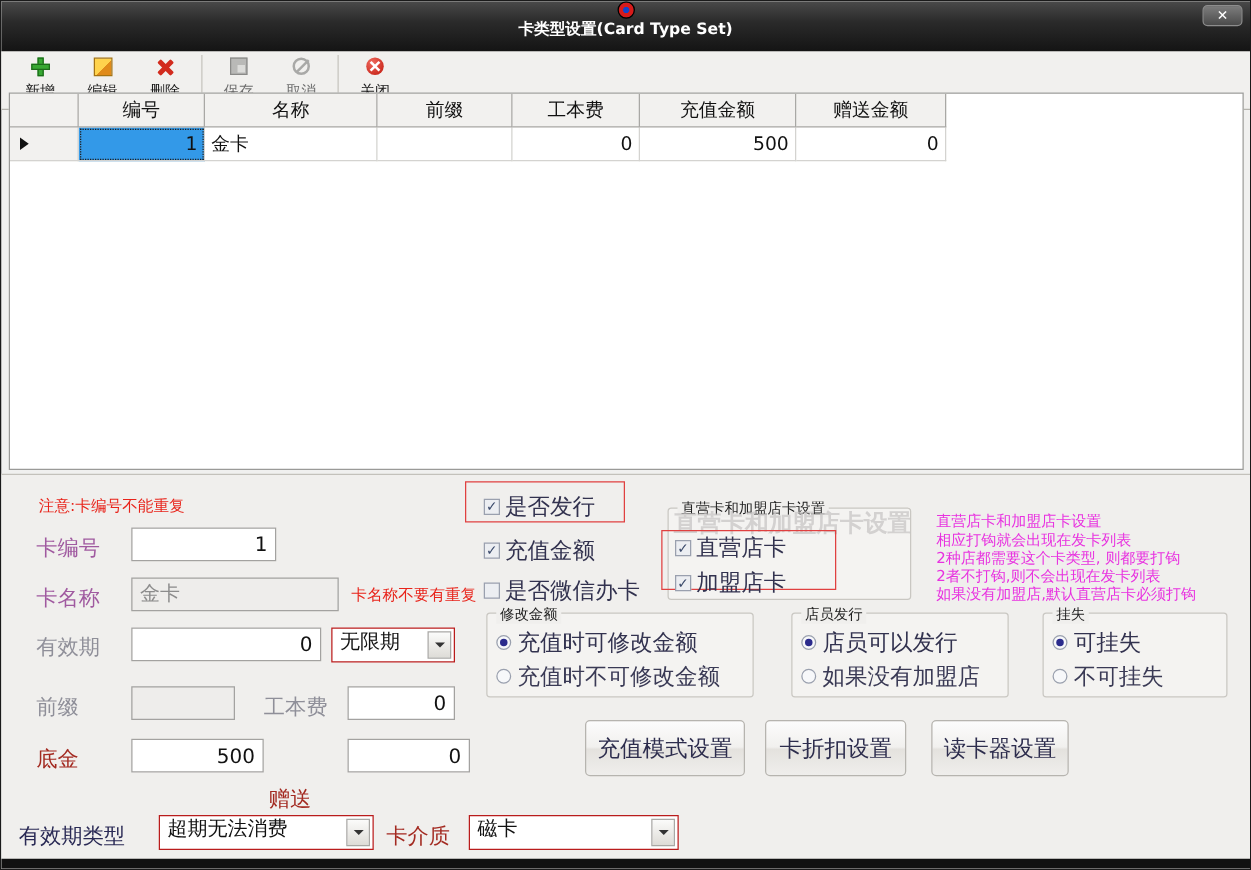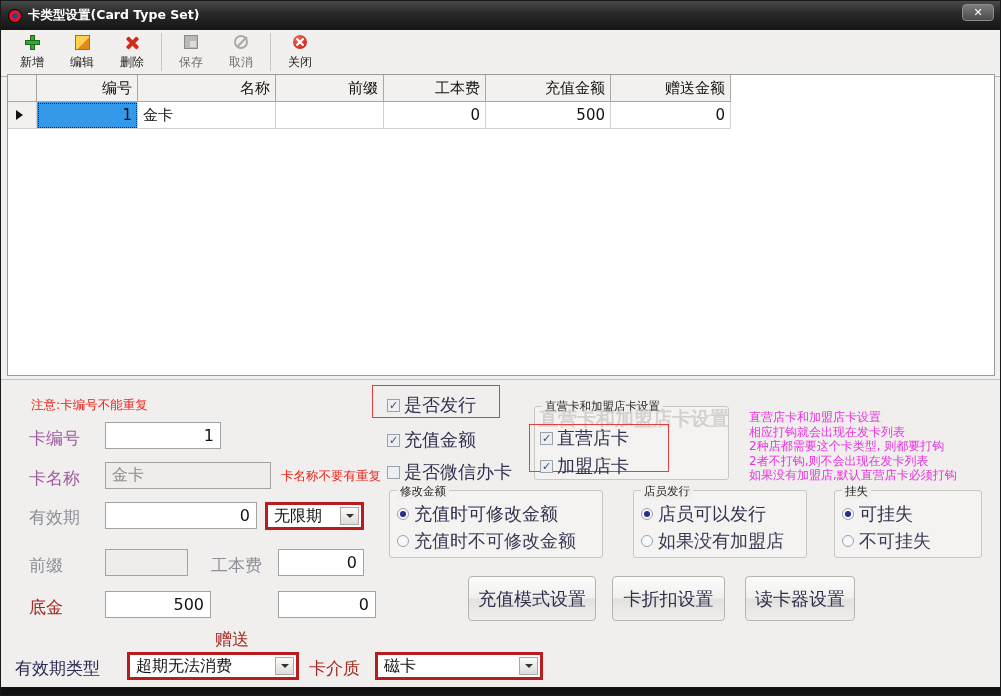--- a/index.html
+++ b/index.html
@@ -14,24 +14,25 @@
   .window {
     position: relative;
     width: 1001px; height: 696px;
     background: #f0f0ef;
     box-sizing: border-box;
     border: 1px solid #1a1a1a;
     overflow: hidden;
   }
   
   .titlebar {
-    height: 29px;
+    height: 40px;
     background: linear-gradient(to bottom, #4a4a4a 0%, #2b2b2b 40%, #141414 100%);
     display: flex; align-items: center;
     position: relative;
+    flex-direction: column;
   }
   .titlebar-icon {
     width: 14px; height: 14px; margin-left: 7px; margin-right: 6px;
     border-radius: 50%;
     background: radial-gradient(circle at 50% 50%, #1544c8 0 28%, #d71b1b 32% 70%, #8d0f0f 74% 100%);
     border: 1px solid #000;
     box-sizing: border-box;
     flex: none;
   }
   .titlebar-text {
@@ -132,22 +133,22 @@
     border: 1px solid #9a9a98;
     box-sizing: border-box;
     overflow: hidden;
   }
   table.grid { border-collapse: collapse; font-size: 15px; table-layout: fixed; }
   table.grid th {
     background: #f2f1ef;
     border-right: 1px solid #a9a8a5;
     border-bottom: 1px solid #a9a8a5;
     font-weight: normal;
-    text-align: right;
-    padding: 3px 5px;
+    text-align: center;
+    padding: 3px 18px;
     height: 20px;
     color: #111;
     font-size: 15px;
   }
   table.grid td {
     border-right: 1px solid #d4d3d0;
     border-bottom: 1px solid #d4d3d0;
     padding: 2px 5px;
     height: 22px;
     font-size: 15px;
@@ -189,22 +190,22 @@
     background: #ffffff; border: 1px solid #a3a2a0;
     font-size: 16px; color: #111;
     text-align: right;
     padding: 2px 6px;
     height: 27px; line-height: 21px;
     font-family: "DejaVu Sans", "Liberation Sans", sans-serif;
   }
   .inp.ro  { background: #eeedeb; color: #8c8c8c; text-align: left; }
   .combo {
     position: absolute; box-sizing: border-box;
-    background: #ffffff; border: 3px solid #b91c1c;
-    height: 28px; display: flex; align-items: center;
+    background: #ffffff; border: 1px solid #b91c1c;
+    height: 28px; display: flex; 
     font-size: 16px; color: #111; padding-left: 6px; cursor: pointer;
   }
   .combo .arrow {
     position: absolute; right: 2px; top: 2px; bottom: 2px; width: 19px;
     background: linear-gradient(to bottom, #fbfbfa, #dedcd7);
     border: 1px solid #a9a8a5; box-sizing: border-box;
     display: flex; align-items: center; justify-content: center;
   }
   .combo .arrow::after {
     content:""; width:0;height:0;

